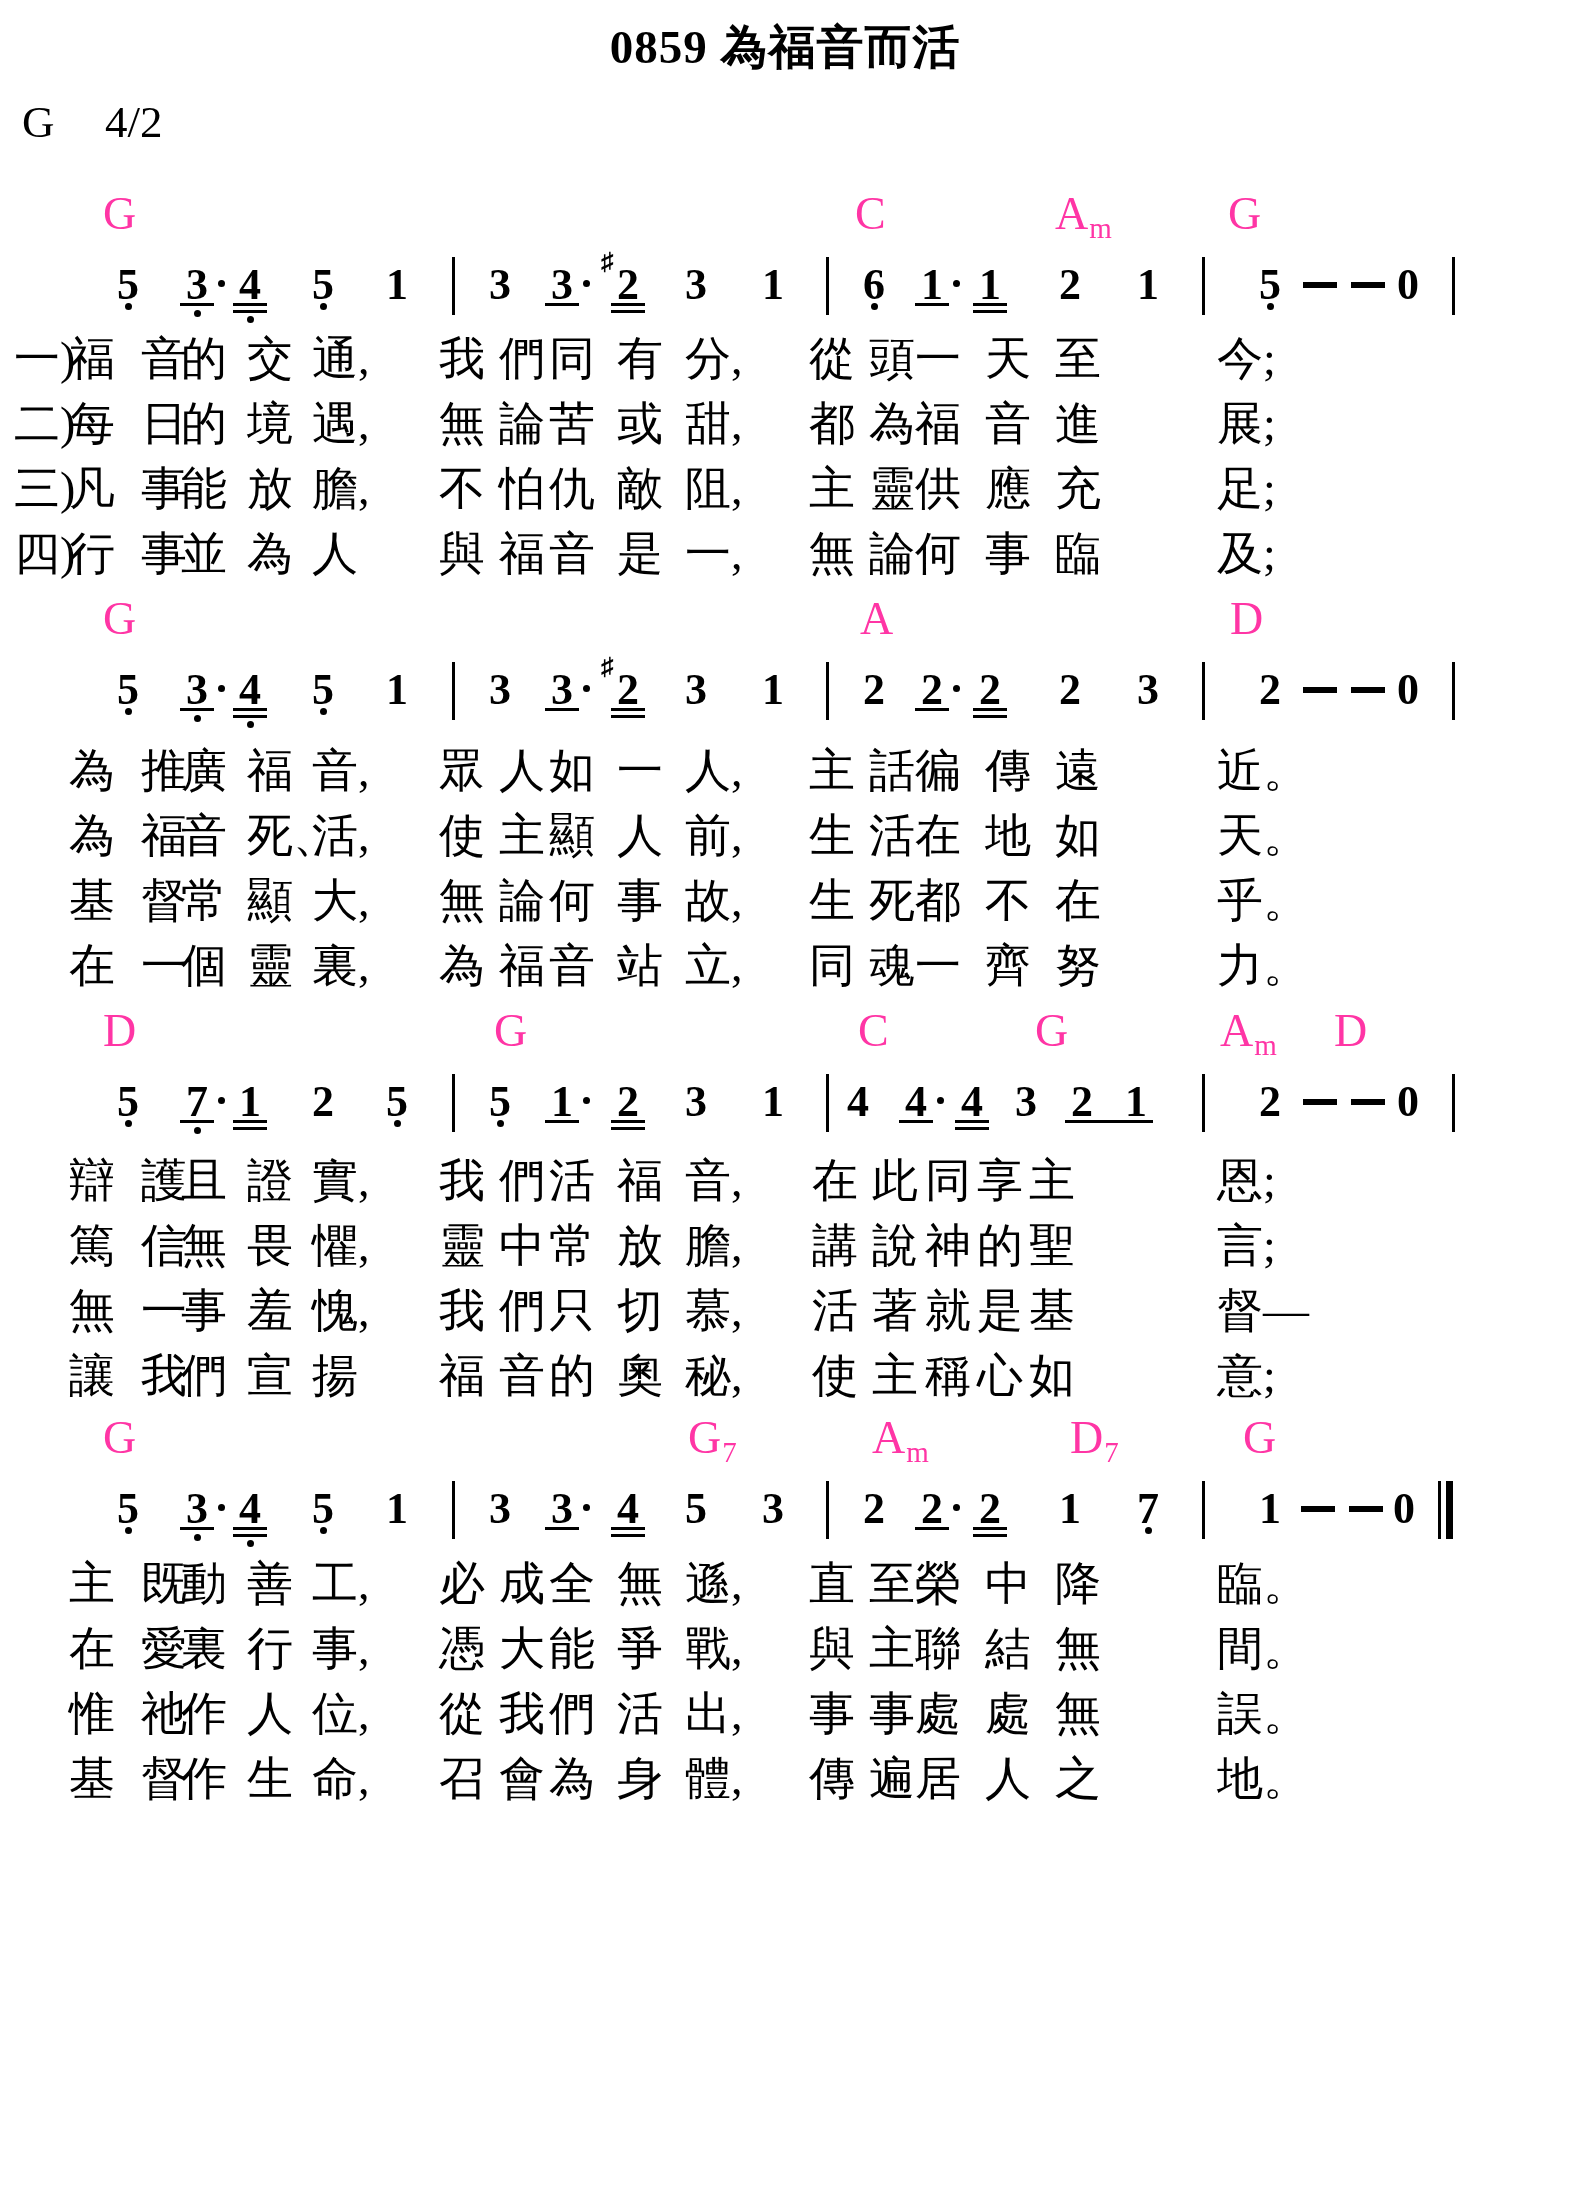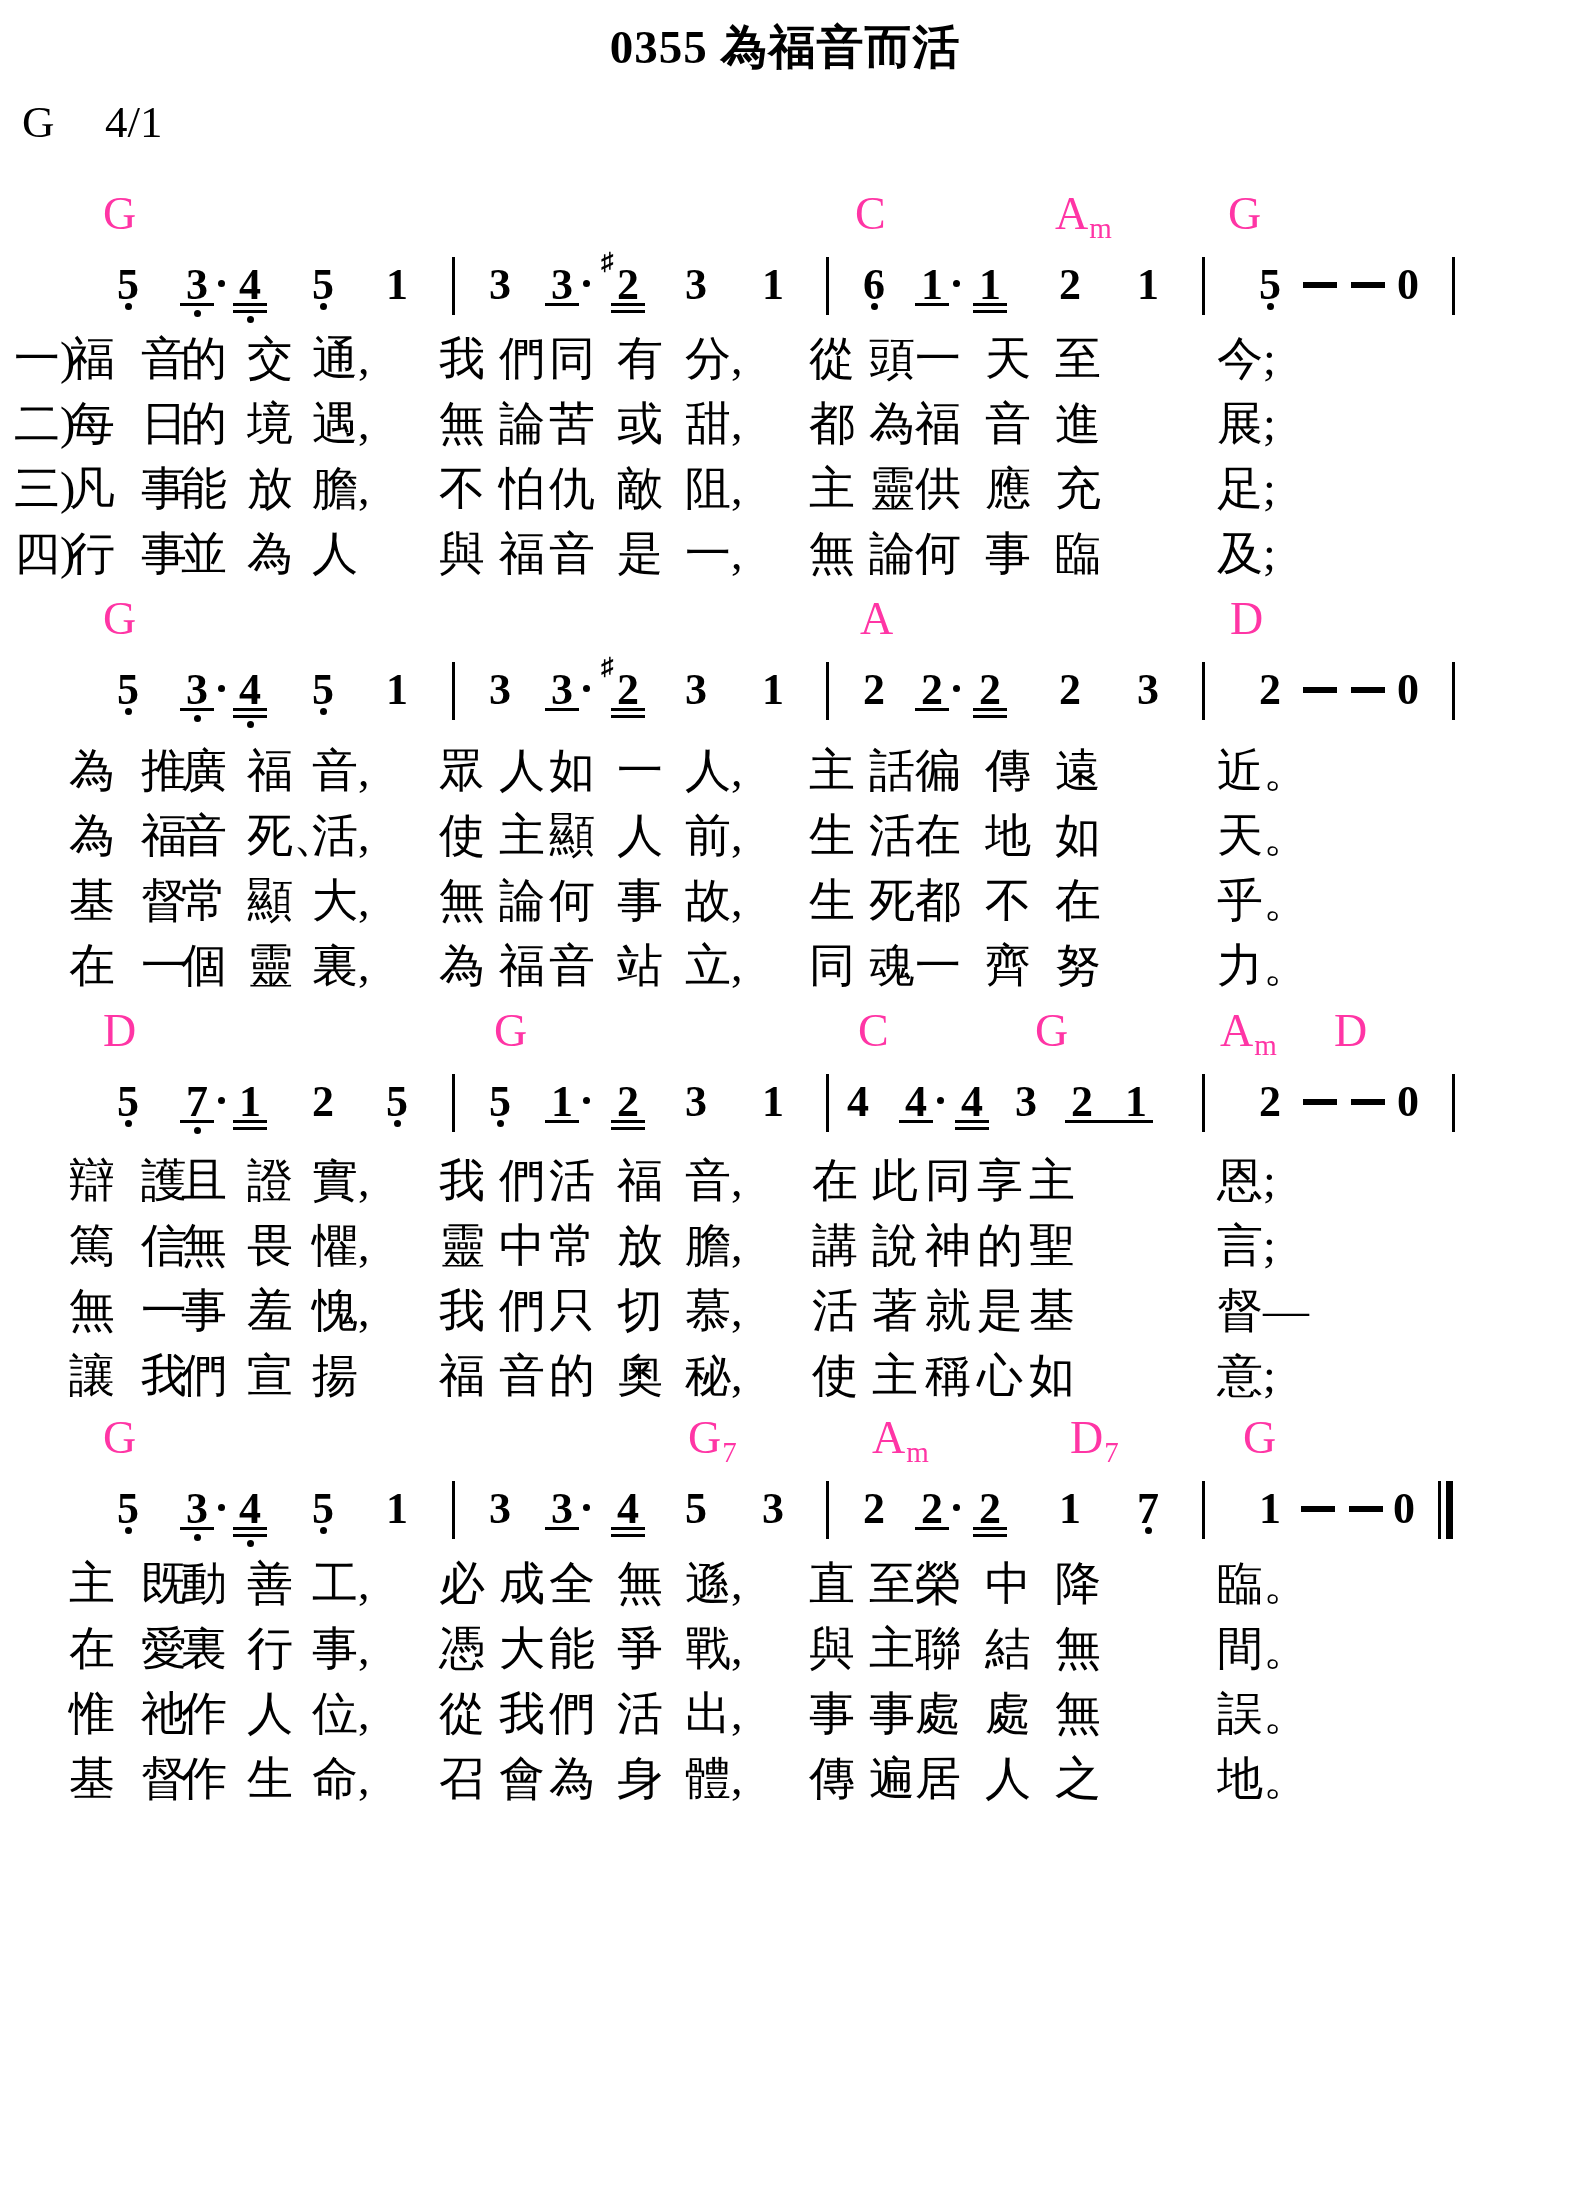--- a/index.html
+++ b/index.html
@@ -27,23 +27,23 @@
   .bar.thick { width:7px; }
   .dash { position:absolute; width:34px; height:6px; background:#000; }
   .syl, .marker {
     position:absolute; font-size:46px; line-height:52px; white-space:pre;
   }
 </style>
 </head>
 <body>
 
 <div class="page">
-  <div class="title">0355  為福音而活</div>
+  <div class="title">0859  為福音而活</div>
   <div class="keysig">G</div>
-  <div class="meter">4/1</div>
+  <div class="meter">4/2</div>
   <div id="score">
       <div class="chord" style="left: 103px; top: 190px; color: rgb(255, 53, 165);">G</div>
       <div class="chord" style="left: 855px; top: 190px; color: rgb(255, 53, 165);">C</div>
       <div class="chord" style="left: 1055px; top: 190px; color: rgb(255, 53, 165);">A<span class="sub">m</span></div>
       <div class="chord" style="left: 1228px; top: 190px; color: rgb(255, 53, 165);">G</div>
       <div class="note" style="left: 128px; top: 263px;">5</div>
       <div class="odot" style="left: 125px; top: 303px;"></div>
       <div class="note" style="left: 197px; top: 263px;">3</div>
       <div class="ul" style="left: 180px; top: 303px; width: 34px;"></div>
       <div class="odot" style="left: 194px; top: 310px;"></div>

